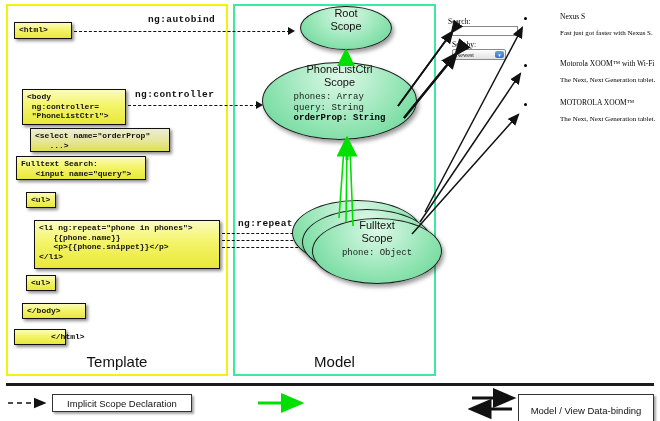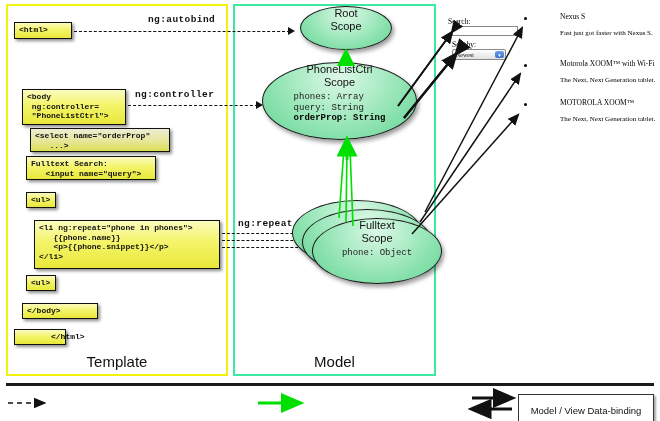--- a/index.html
+++ b/index.html
@@ -83,33 +83,33 @@
 
   <div class="code-box" style="left:14px;top:22px;width:58px;height:17px;">&lt;html&gt;</div>
 
   <div class="code-box" style="left:22px;top:89px;width:104px;height:36px;">&lt;body
  ng:controller=
  "PhoneListCtrl"&gt;</div>
 
   <div class="code-box grey" style="left:30px;top:128px;width:140px;height:24px;">&lt;select name="orderProp"
    ...&gt;</div>
 
-  <div class="code-box" style="left:26px;top:156px;width:130px;height:24px;">Fulltext Search:
+  <div class="code-box" style="left:16px;top:156px;width:130px;height:24px;">Fulltext Search:
    &lt;input name="query"&gt;</div>
 
   <div class="code-box" style="left:26px;top:192px;width:30px;height:16px;">&lt;ul&gt;</div>
 
   <div class="code-box" style="left:34px;top:220px;width:186px;height:49px;">&lt;li ng:repeat="phone in phones"&gt;
    {{phone.name}}
    &lt;p&gt;{{phone.snippet}}&lt;/p&gt;
 &lt;/li&gt;</div>
 
   <div class="code-box" style="left:26px;top:275px;width:30px;height:16px;">&lt;ul&gt;</div>
 
-  <div class="code-box" style="left:22px;top:303px;width:76px;height:16px;">&lt;/body&gt;</div>
+  <div class="code-box" style="left:22px;top:303px;width:64px;height:16px;">&lt;/body&gt;</div>
 
   <div class="code-box" style="left:14px;top:329px;width:52px;height:16px;padding-left:36px;">&lt;/html&gt;</div>
 
   <div class="dash" style="left:74px;top:31px;width:216px;"></div>
   <div class="arrowhead" style="left:288px;top:27px;"></div>
   <div class="conn-label" style="left:148px;top:14px;">ng:autobind</div>
 
   <div class="dash" style="left:128px;top:105px;width:130px;"></div>
   <div class="arrowhead" style="left:256px;top:101px;"></div>
   <div class="conn-label" style="left:135px;top:89px;">ng:controller</div>
@@ -218,15 +218,16 @@
       <marker id="lg" markerWidth="8" markerHeight="8" refX="6.5" refY="4" orient="auto">
         <path d="M0,0.6 L8,4 L0,7.4 z" fill="#00e000"></path>
       </marker>
     </defs>
     <line x1="8" y1="403" x2="44" y2="403" stroke="#111" stroke-width="1.6" stroke-dasharray="5,4" marker-end="url(#lh)"></line>
     <line x1="258" y1="403" x2="300" y2="403" stroke="#00e000" stroke-width="3" marker-end="url(#lg)"></line>
     <line x1="472" y1="398" x2="512" y2="398" stroke="#111" stroke-width="3" marker-end="url(#lh)"></line>
     <line x1="512" y1="409" x2="472" y2="409" stroke="#111" stroke-width="3" marker-end="url(#lh)"></line>
   </svg>
 
+  <div class="legend-box" style="left:52px;top:394px;width:140px;height:18px;">Implicit Scope Declaration</div>
   <div class="legend-box" style="left:518px;top:394px;width:136px;height:32px;">Model / View Data-binding</div>
 
 </div>
 
 </body></html>

